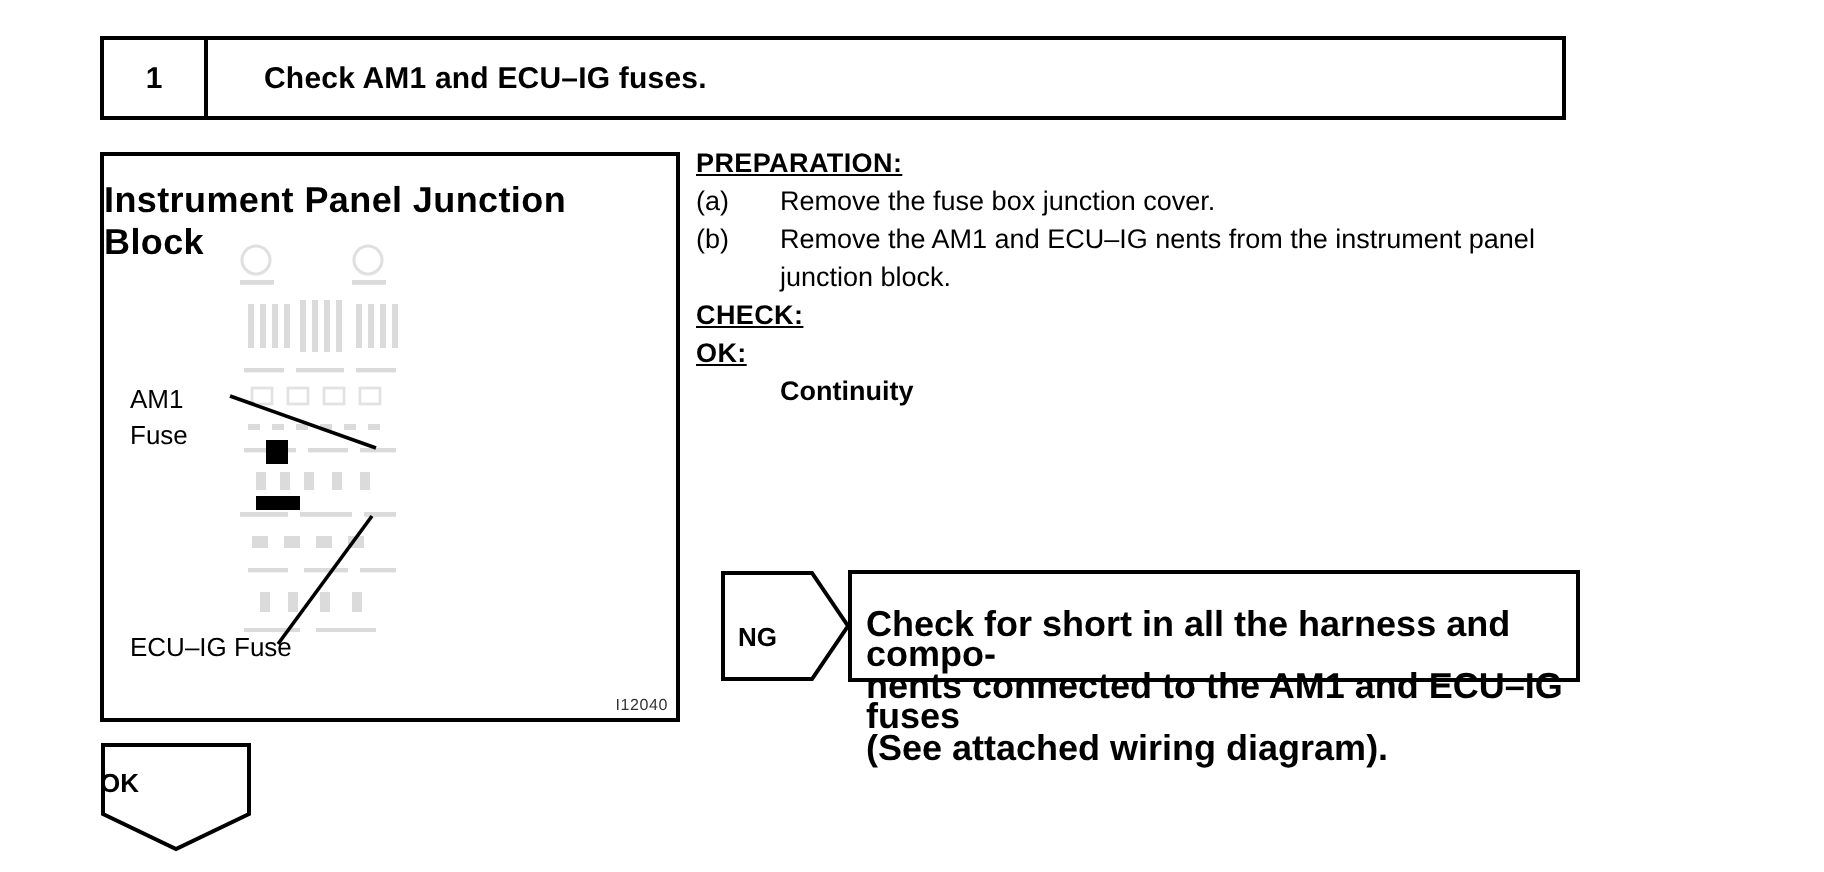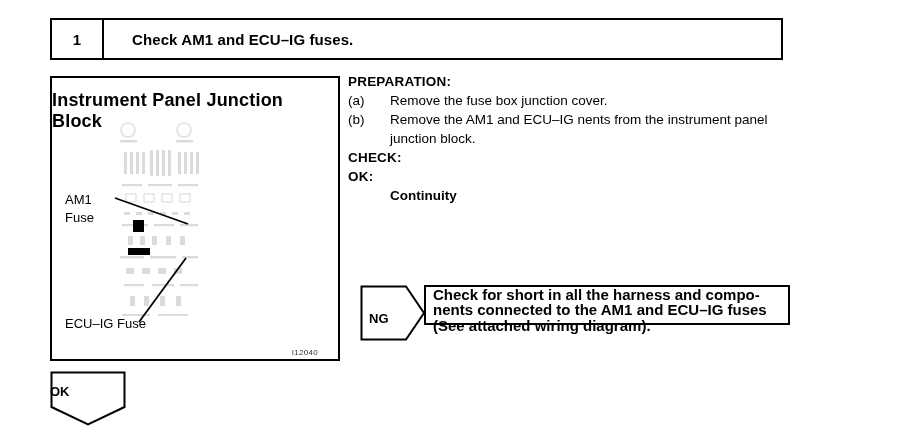--- a/index.html
+++ b/index.html
@@ -107,38 +107,39 @@
   }
   .label-ecuig {
     position: absolute;
     left: 13px;
     top: 238px;
     font-size: 13px;
     white-space: nowrap;
   }
   .figure-id {
     position: absolute;
-    right: 20px;
+    right: 4px;
     bottom: 2px;
     font-size: 8px;
     color: #333;
     letter-spacing: 0.3px;
   }
 
   
   .instructions {
     position: absolute;
     left: 348px;
     top: 72px;
     width: 445px;
     font-size: 13.5px;
     line-height: 19px;
   }
   .sec-head {
     font-weight: bold;
+    text-decoration: underline;
     letter-spacing: 0.2px;
   }
   .proc-row {
     display: flex;
   }
   .proc-mark {
     width: 42px;
     flex: none;
   }
   .proc-text {
@@ -172,25 +173,25 @@
     top: 12px;
     font-size: 13px;
     font-weight: bold;
     margin-top: 14px;
   }
   .ng-box {
     position: absolute;
     left: 64px;
     top: 0;
     width: 366px;
-    height: 40px;
+    height: 56px;
     border: 2px solid #000;
     box-sizing: border-box;
-    padding: 0 6px 0 7px;
-    font-size: 15px;
+    padding: 18px 6px 0 7px;
+    font-size: 18px;
     font-weight: bold;
     line-height: 15.4px;
   }
 
   
   .ok-wrap {
     position: absolute;
     left: 50px;
     top: 371px;
     width: 76px;

